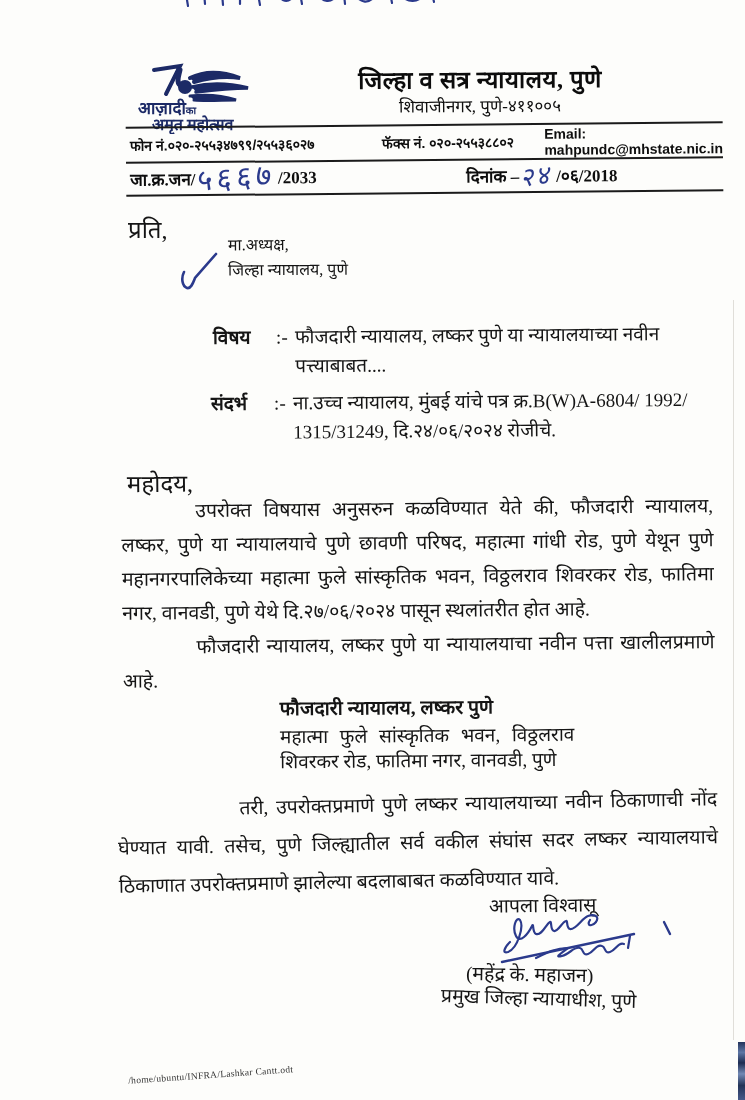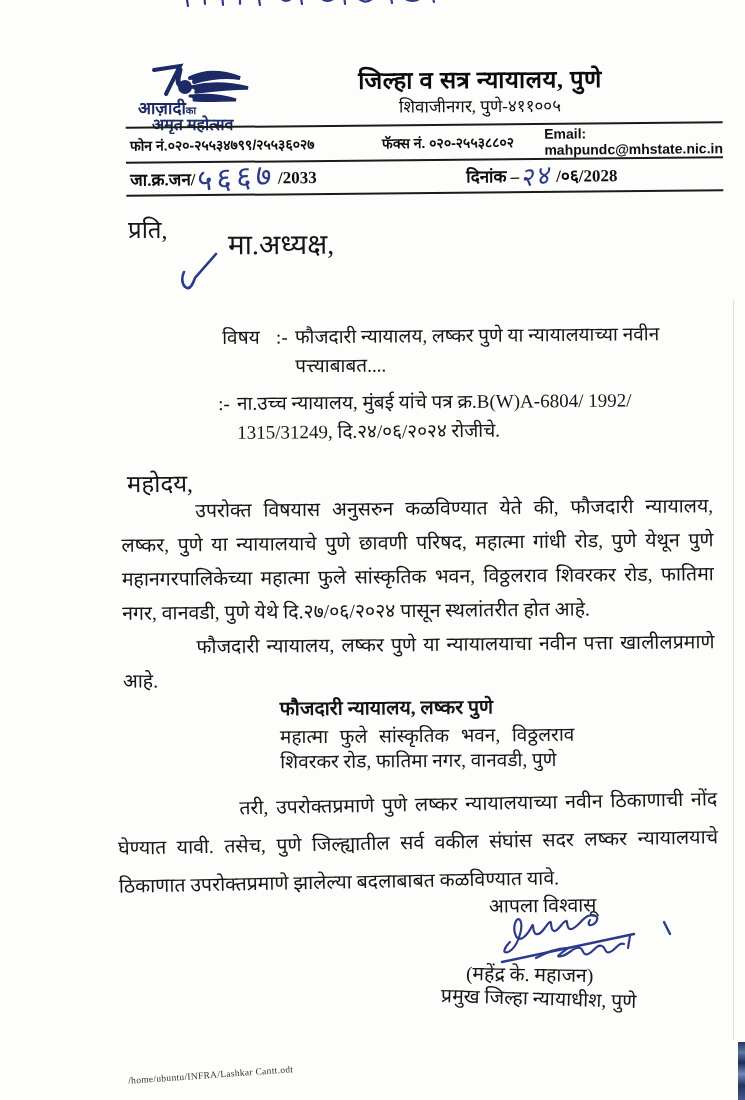--- a/index.html
+++ b/index.html
@@ -57,25 +57,25 @@
     transform:rotate(-4deg) skewX(-8deg);
     position:relative;top:-2px;margin:0 2px;
   }
   .hand-date{
     display:inline-block;font-size:26px;letter-spacing:2px;
     transform:rotate(-6deg) skewX(-12deg);
     position:relative;top:-1px;margin:0 3px;
   }
   
   .blk-prati{left:128px;top:212px;font-size:24px;}
-  .blk-recipient{left:228px;top:233px;font-size:28px;line-height:24.5px;transform:rotate(-0.4deg);}
+  .blk-recipient{left:228px;top:233px;font-size:16px;line-height:24.5px;transform:rotate(-0.4deg);}
   .checkmark{left:178px;top:250px;}
   
   .row-label{display:flex;font-size:19px;line-height:29px;}
-  .row-label .lbl{font-weight:normal;width:56px;flex:none;text-align:center;}
+  .row-label .lbl{font-weight:bold;width:56px;flex:none;}
   .row-label .sep{width:26px;flex:none;text-align:center;}
   .blk-subject{left:213px;top:321px;width:470px;transform:rotate(-0.5deg);}
   .blk-subject .txt{width:388px;}
   .blk-reference{left:211px;top:387px;width:480px;transform:rotate(-0.5deg);}
   .blk-reference .txt{width:405px;}
   
   .blk-greeting{left:127px;top:466px;font-size:24px;transform:rotate(-0.6deg);}
   .blk-body{left:122px;top:492px;width:592px;font-size:19.5px;line-height:34px;
     text-align:justify;transform:rotate(-0.55deg);}
   .blk-body p{margin:0;text-indent:74px;}
@@ -137,42 +137,44 @@
     </div>
     <div class="info-row2">
       <span class="ref-left">
         <span>जा.क्र.जन/</span>
         <span class="hand hand-ref">५६६७</span>
         <span>/2033</span>
       </span>
       <span class="date-right">
         <span>दिनांक –</span>
         <span class="hand hand-date">२४</span>
-        <span>/०६/2028</span>
+        <span>/०६/2018</span>
       </span>
     </div>
   </div>
 
   <div class="abs blk-prati">प्रति,</div>
 
   <svg class="abs checkmark" width="42" height="44" viewBox="0 0 42 44">
     <path d="M6 22 C3 28,4 36,9 38 C13 39,15 33,17 28 L38 4" stroke="#2b3a8c" stroke-width="2.6" fill="none" stroke-linecap="round"></path>
   </svg>
 
   <div class="abs blk-recipient">
     <div>मा.अध्यक्ष,</div>
+    <div>जिल्हा न्यायालय, पुणे</div>
   </div>
 
   <div class="abs blk-subject row-label">
     <span class="lbl">विषय</span>
     <span class="sep">:-</span>
     <span class="txt">फौजदारी न्यायालय, लष्कर पुणे या न्यायालयाच्या नवीन पत्त्याबाबत....</span>
   </div>
 
   <div class="abs blk-reference row-label">
+    <span class="lbl">संदर्भ</span>
     <span class="sep">:-</span>
     <span class="txt">ना.उच्च न्यायालय, मुंबई यांचे पत्र क्र.B(W)A-6804/ 1992/ 1315/31249, दि.२४/०६/२०२४ रोजीचे.</span>
   </div>
 
   <div class="abs blk-greeting">महोदय,</div>
 
   <div class="abs blk-body">
     <p>उपरोक्त विषयास अनुसरुन कळविण्यात येते की, फौजदारी न्यायालय, लष्कर, पुणे या न्यायालयाचे पुणे छावणी परिषद, महात्मा गांधी रोड, पुणे येथून पुणे महानगरपालिकेच्या महात्मा फुले सांस्कृतिक भवन, विठ्ठलराव शिवरकर रोड, फातिमा नगर, वानवडी, पुणे येथे दि.२७/०६/२०२४ पासून स्थलांतरीत होत आहे.</p>
     <p>फौजदारी न्यायालय, लष्कर पुणे या न्यायालयाचा नवीन पत्ता खालीलप्रमाणे आहे.</p>
   </div>

